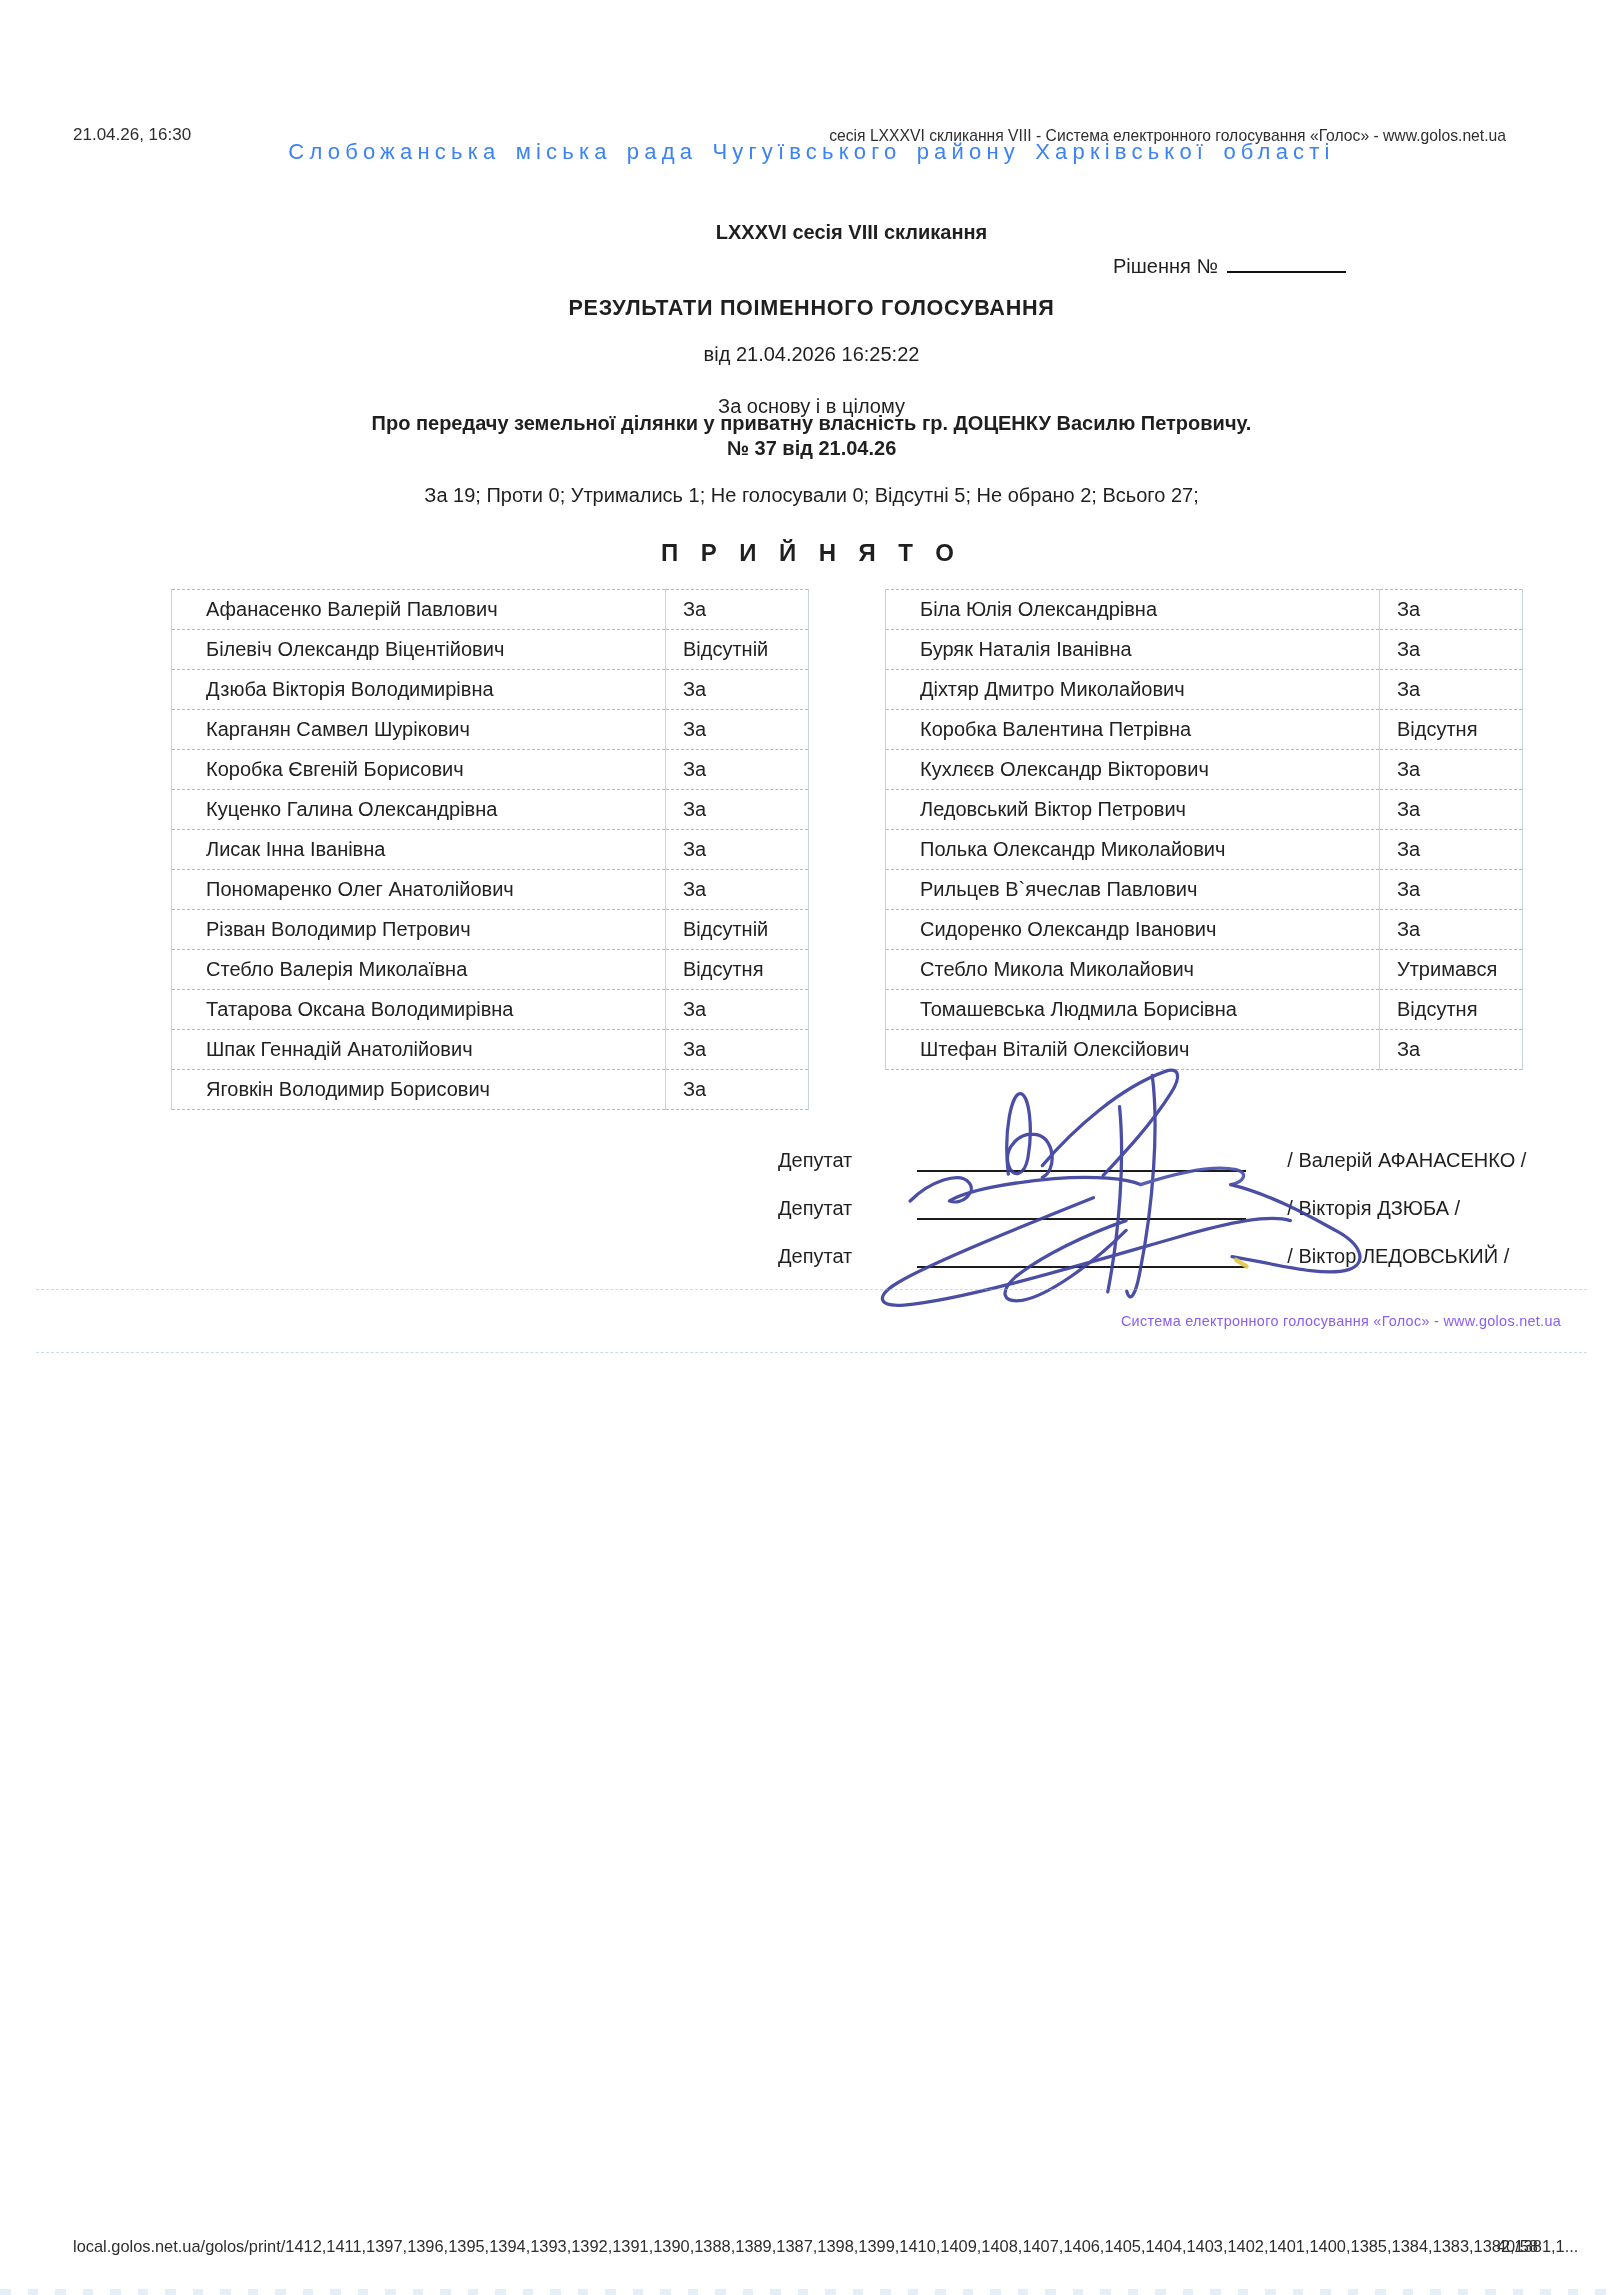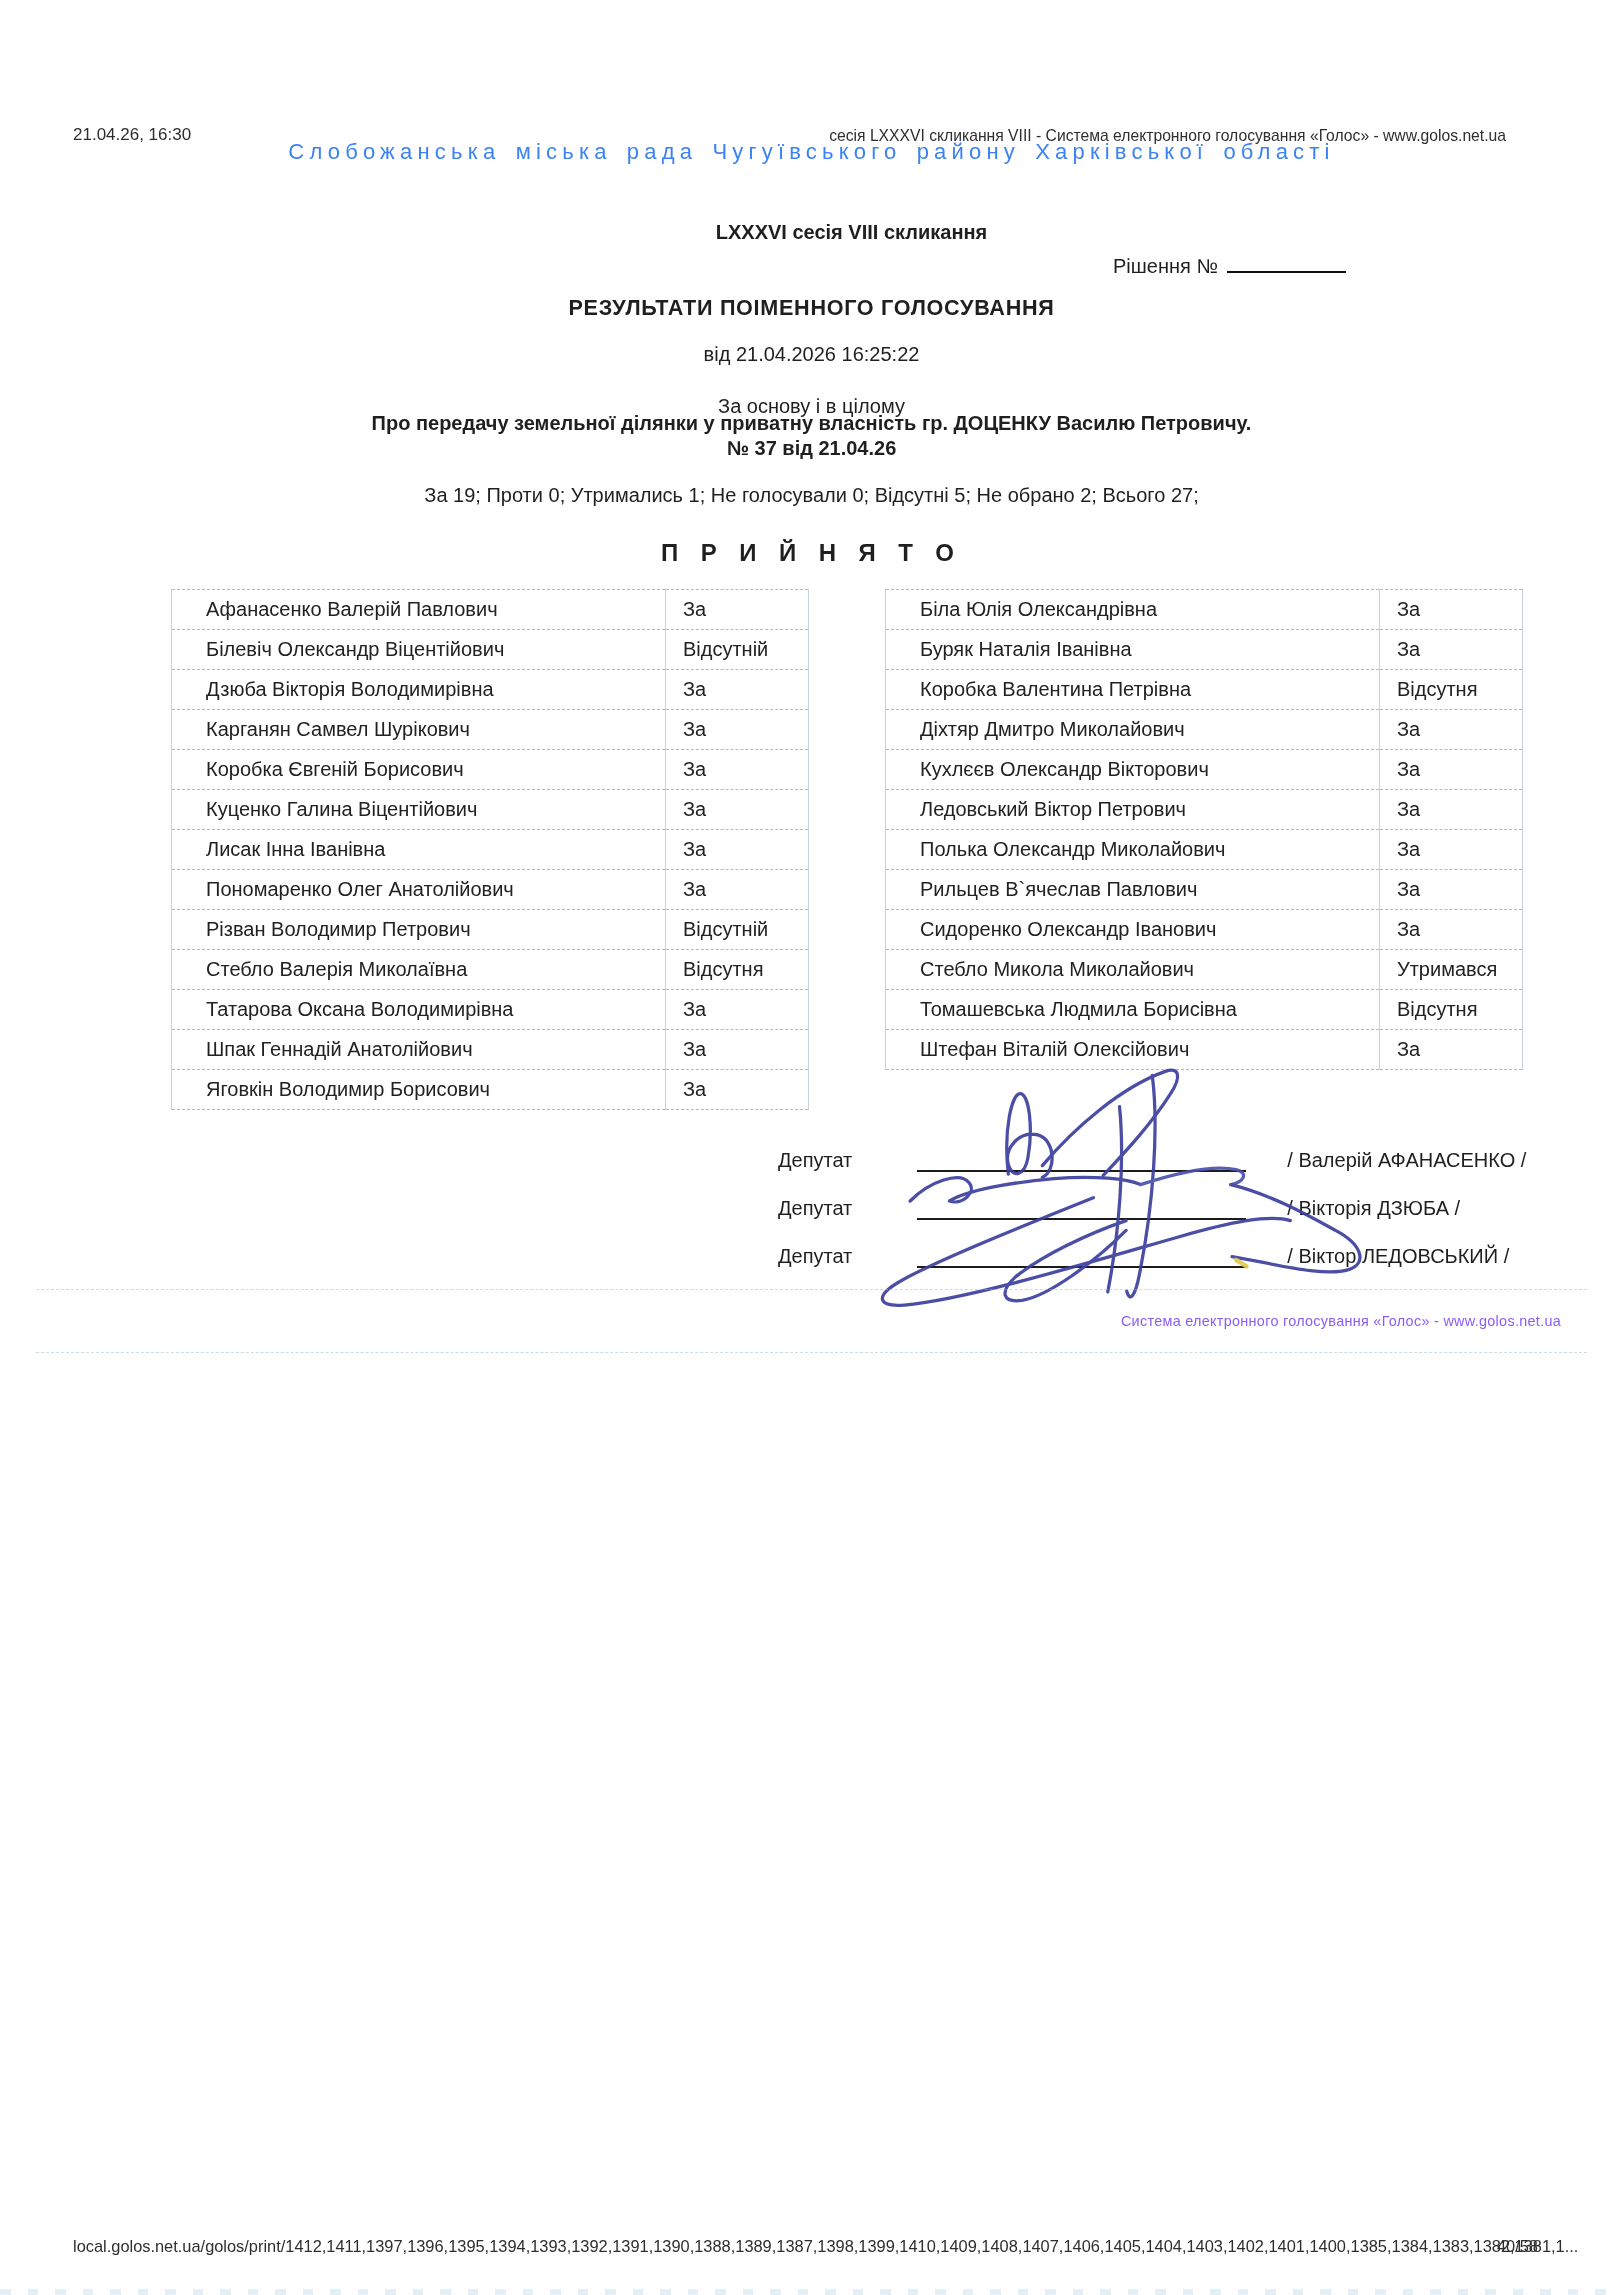--- a/index.html
+++ b/index.html
@@ -95,21 +95,21 @@
         </tr>
       <tr>
           <td class="name">Карганян Самвел Шурікович</td>
           <td class="vote">За</td>
         </tr>
       <tr>
           <td class="name">Коробка Євгеній Борисович</td>
           <td class="vote">За</td>
         </tr>
       <tr>
-          <td class="name">Куценко Галина Віцентійович</td>
+          <td class="name">Куценко Галина Олександрівна</td>
           <td class="vote">За</td>
         </tr>
       <tr>
           <td class="name">Лисак Інна Іванівна</td>
           <td class="vote">За</td>
         </tr>
       <tr>
           <td class="name">Пономаренко Олег Анатолійович</td>
           <td class="vote">За</td>
         </tr>
@@ -140,26 +140,26 @@
     <tbody>
       <tr>
           <td class="name">Біла Юлія Олександрівна</td>
           <td class="vote">За</td>
         </tr>
       <tr>
           <td class="name">Буряк Наталія Іванівна</td>
           <td class="vote">За</td>
         </tr>
       <tr>
+          <td class="name">Діхтяр Дмитро Миколайович</td>
+          <td class="vote">За</td>
+        </tr>
+      <tr>
           <td class="name">Коробка Валентина Петрівна</td>
           <td class="vote">Відсутня</td>
-        </tr>
-      <tr>
-          <td class="name">Діхтяр Дмитро Миколайович</td>
-          <td class="vote">За</td>
         </tr>
       <tr>
           <td class="name">Кухлєєв Олександр Вікторович</td>
           <td class="vote">За</td>
         </tr>
       <tr>
           <td class="name">Ледовський Віктор Петрович</td>
           <td class="vote">За</td>
         </tr>
       <tr>

